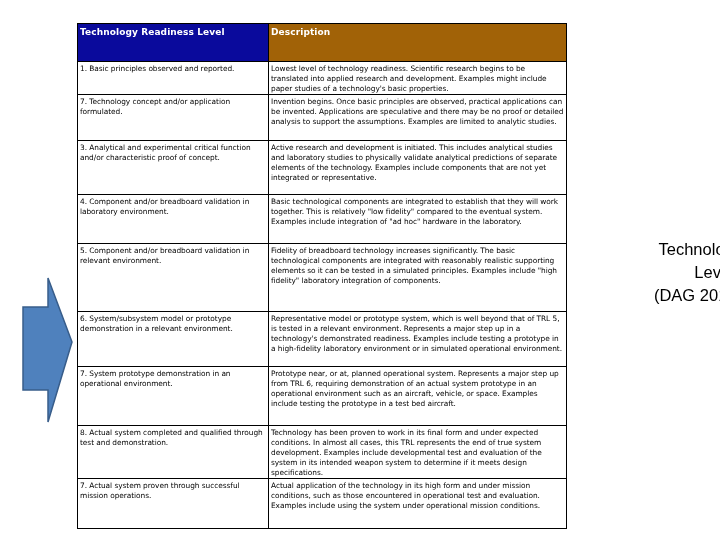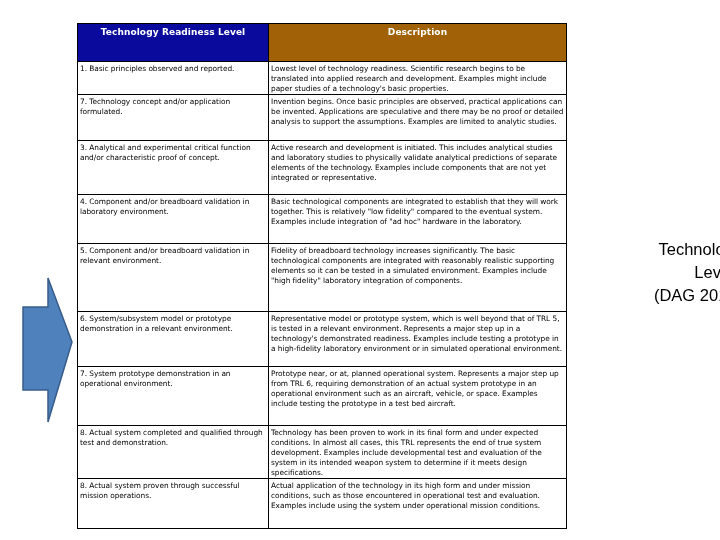--- a/index.html
+++ b/index.html
@@ -9,21 +9,21 @@
   }
   #trl-table {
     position: absolute; left: 77px; top: 23px; width: 489px;
     border-collapse: collapse; table-layout: fixed;
     border: 1.5px solid #000;
   }
   #trl-table col.c1 { width: 191px; }
   #trl-table col.c2 { width: 298px; }
   #trl-table th {
     background: #0a0a9c; color: #fff; font-weight: bold; font-size: 9px;
-    height: 34px; vertical-align: top; padding: 3px 2px 0 2px; text-align: center;
+    height: 34px; vertical-align: top; padding: 3px 2px 0 2px; text-align: left;
     border-right: 1px solid #000; letter-spacing: 0.1px;
   }
   #trl-table td {
     border: 1px solid #000; vertical-align: top; padding: 2px 2px 0 2px;
     font-size: 7.4px; line-height: 10px; color: #000;
     letter-spacing: -0.05px;
   }
   .arrow { position: absolute; left: 20px; top: 276px; width: 58px; height: 152px; }
   .side-title {
     position: absolute; left: 620px; top: 238px; width: 122px;
@@ -61,36 +61,36 @@
     <tr style="height:54px">
       <td>3. Analytical and experimental critical function and/or characteristic proof of concept.</td>
       <td>Active research and development is initiated. This includes analytical studies and laboratory studies to physically validate analytical predictions of separate elements of the technology. Examples include components that are not yet integrated or representative.</td>
     </tr>
     <tr style="height:49px">
       <td>4. Component and/or breadboard validation in laboratory environment.</td>
       <td>Basic technological components are integrated to establish that they will work together. This is relatively "low fidelity" compared to the eventual system. Examples include integration of "ad hoc" hardware in the laboratory.</td>
     </tr>
     <tr style="height:68px">
       <td>5. Component and/or breadboard validation in relevant environment.</td>
-      <td>Fidelity of breadboard technology increases significantly. The basic technological components are integrated with reasonably realistic supporting elements so it can be tested in a simulated environment. Examples include "high fidelity" laboratory integration of components.</td>
+      <td>Fidelity of breadboard technology increases significantly. The basic technological components are integrated with reasonably realistic supporting elements so it can be tested in a simulated principles. Examples include "high fidelity" laboratory integration of components.</td>
     </tr>
     <tr style="height:55px">
       <td>6. System/subsystem model or prototype demonstration in a relevant environment.</td>
       <td>Representative model or prototype system, which is well beyond that of TRL 5, is tested in a relevant environment. Represents a major step up in a technology's demonstrated readiness. Examples include testing a prototype in a high-fidelity laboratory environment or in simulated operational environment.</td>
     </tr>
     <tr style="height:59px">
       <td>7. System prototype demonstration in an operational environment.</td>
       <td>Prototype near, or at, planned operational system. Represents a major step up from TRL 6, requiring demonstration of an actual system prototype in an operational environment such as an aircraft, vehicle, or space. Examples include testing the prototype in a test bed aircraft.</td>
     </tr>
     <tr style="height:51px">
       <td>8. Actual system completed and qualified through test and demonstration.</td>
       <td>Technology has been proven to work in its final form and under expected conditions. In almost all cases, this TRL represents the end of true system development. Examples include developmental test and evaluation of the system in its intended weapon system to determine if it meets design specifications.</td>
     </tr>
     <tr style="height:50px">
-      <td>8. Actual system proven through successful mission operations.</td>
+      <td>7. Actual system proven through successful mission operations.</td>
       <td>Actual application of the technology in its high form and under mission conditions, such as those encountered in operational test and evaluation. Examples include using the system under operational mission conditions.</td>
     </tr>
   </tbody>
 </table>
 
 <div class="side-title">
   <div>Technology</div>
   <div>Levels</div>
   <div>(DAG 2010)</div>
 </div>

